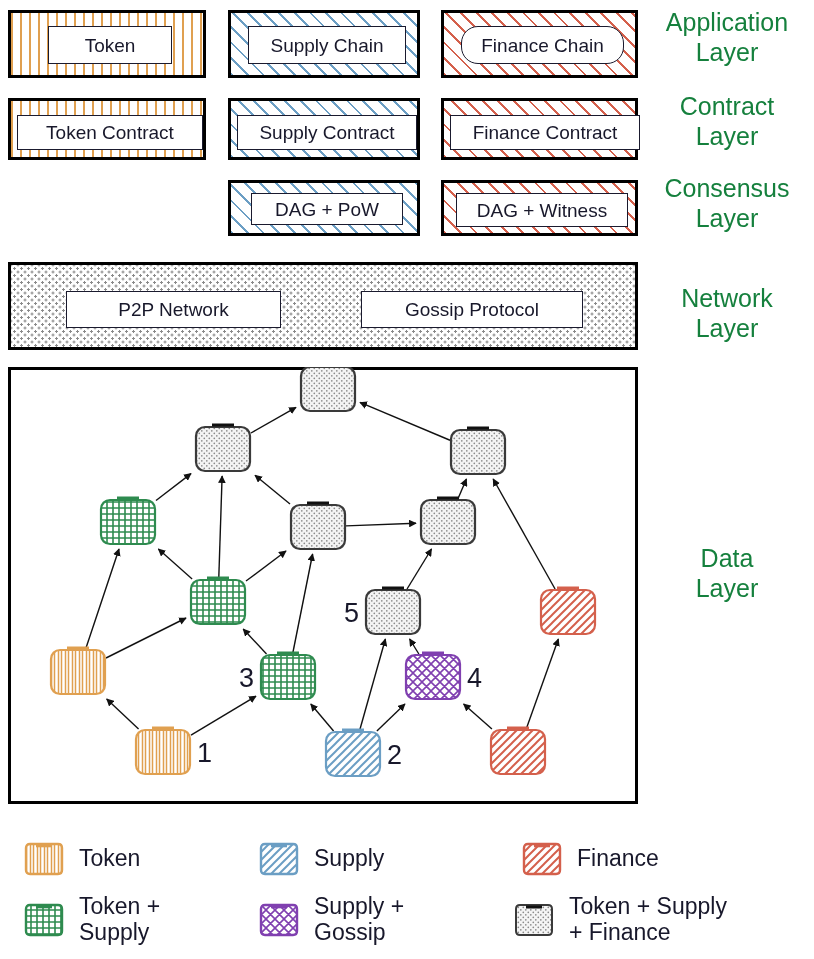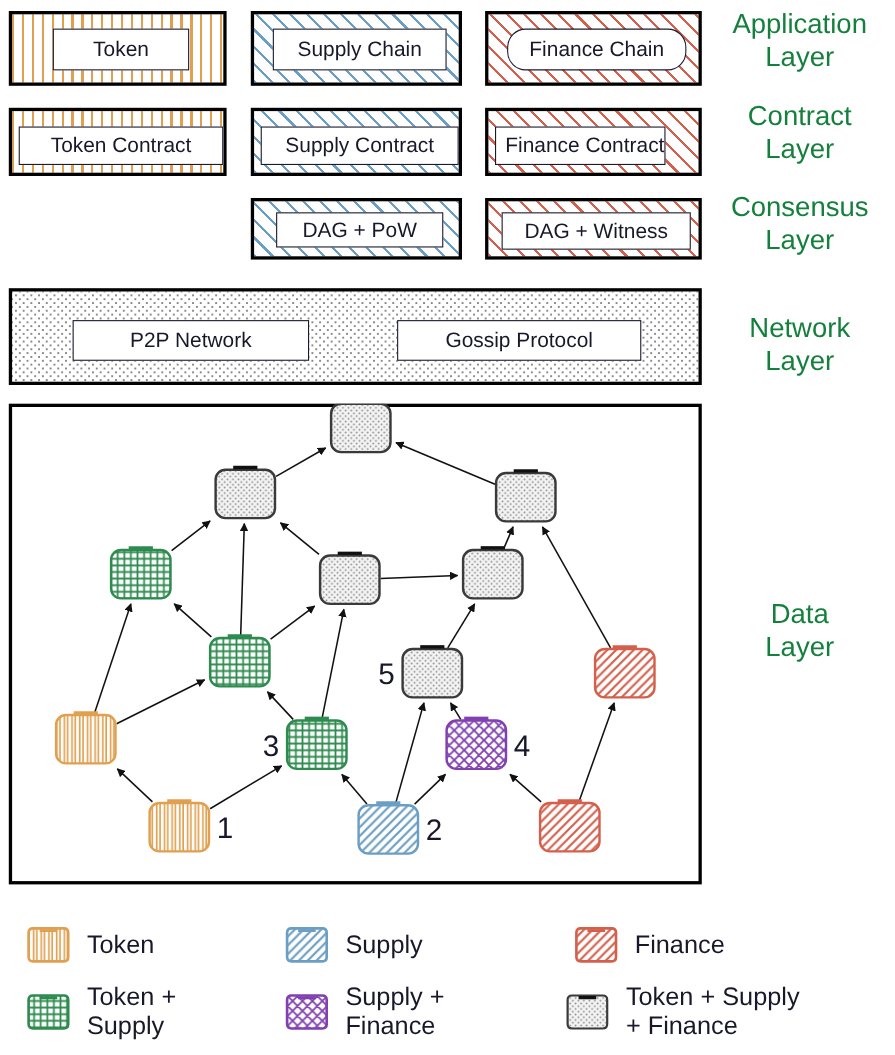--- a/index.html
+++ b/index.html
@@ -138,21 +138,21 @@
     <div class="inner" style="left:6px; top:14px; width:186px; height:35px;">
       <span>Token Contract</span>
     </div>
   </div>
   <div class="band fill-supply" style="left:228px; top:98px; width:192px; height:62px;">
     <div class="inner" style="left:6px; top:14px; width:180px; height:35px;">
       <span>Supply Contract</span>
     </div>
   </div>
   <div class="band fill-finance" style="left:441px; top:98px; width:197px; height:62px;">
-    <div class="inner" style="left:6px; top:14px; width:155px; height:35px;justify-content:flex-end;">
+    <div class="inner" style="left:6px; top:14px; width:190px; height:35px;">
       <span>Finance Contract</span>
     </div>
   </div>
   <div class="layer-caption" style="top:92px; white-space:pre-line;">Contract
 Layer</div>
 
   <div class="band fill-supply" style="left:228px; top:180px; width:192px; height:56px;">
     <div class="inner" style="left:20px; top:10px; width:152px; height:32px;">
       <span>DAG + PoW</span>
     </div>
@@ -338,21 +338,21 @@
     </svg>
     <span class="legend-label">Token +
 Supply</span>
   </div>
 
   <div class="legend-item" style="left:257px; top:68px;">
     <svg class="legend-swatch" viewBox="0 0 44 38">
       <use href="#swatch-supply-finance"></use>
     </svg>
     <span class="legend-label">Supply +
-Finance</span>
+Gossip</span>
   </div>
 
   <div class="legend-item" style="left:512px; top:68px;">
     <svg class="legend-swatch" viewBox="0 0 44 38">
       <use href="#swatch-multi"></use>
     </svg>
     <span class="legend-label">Token + Supply
 + Finance</span>
   </div>
 

